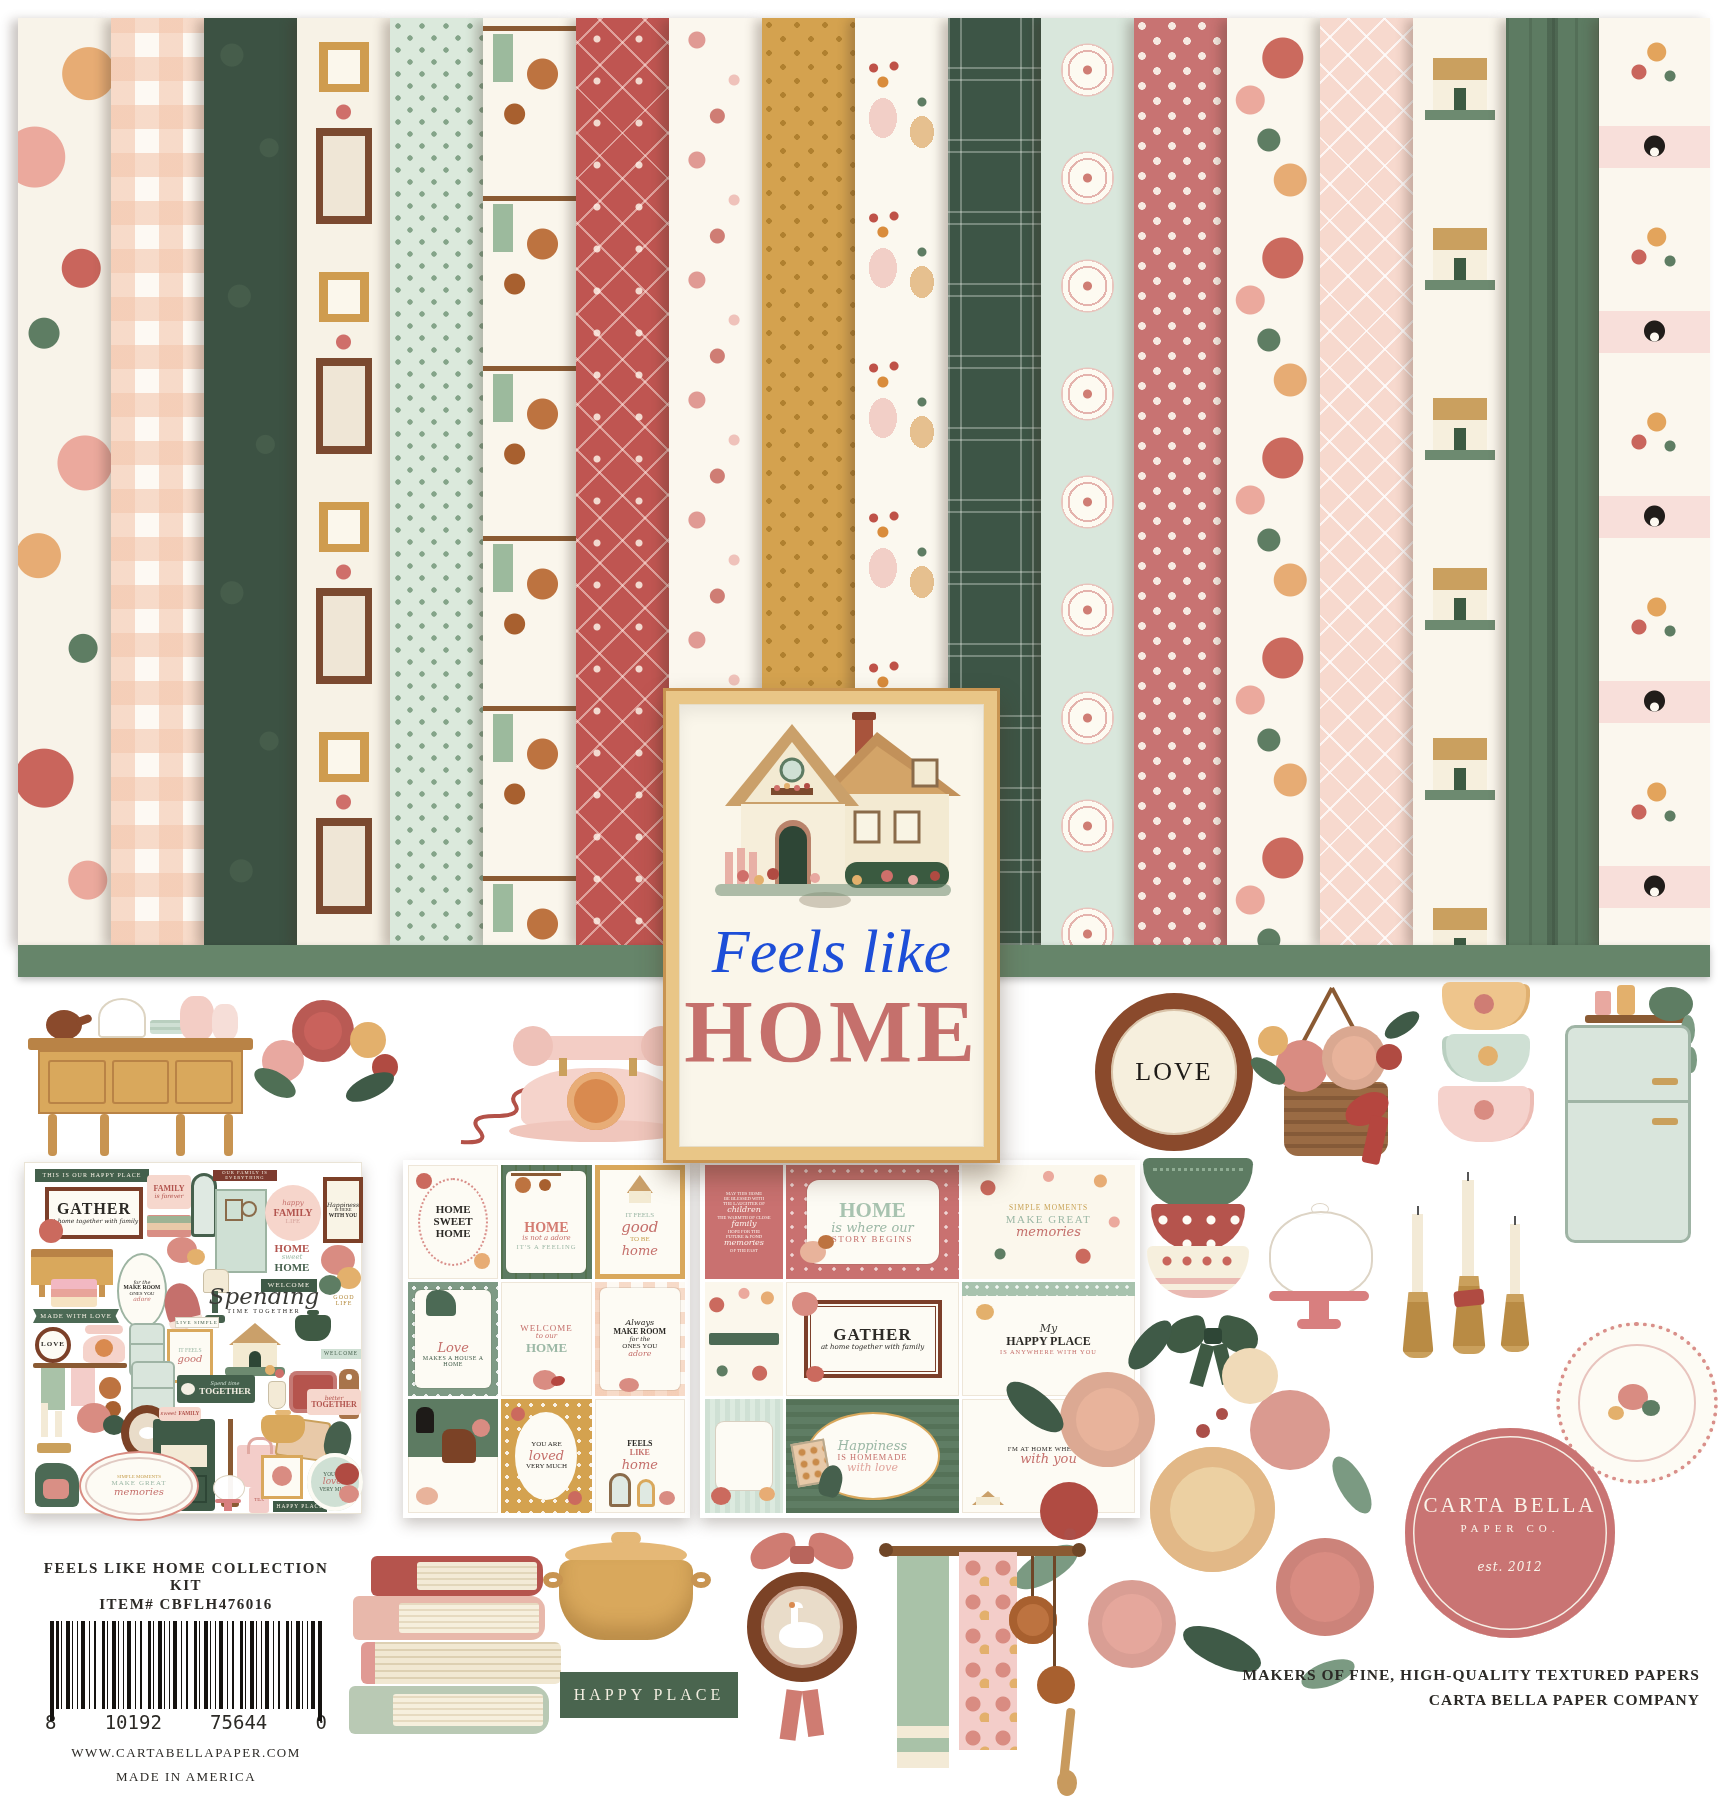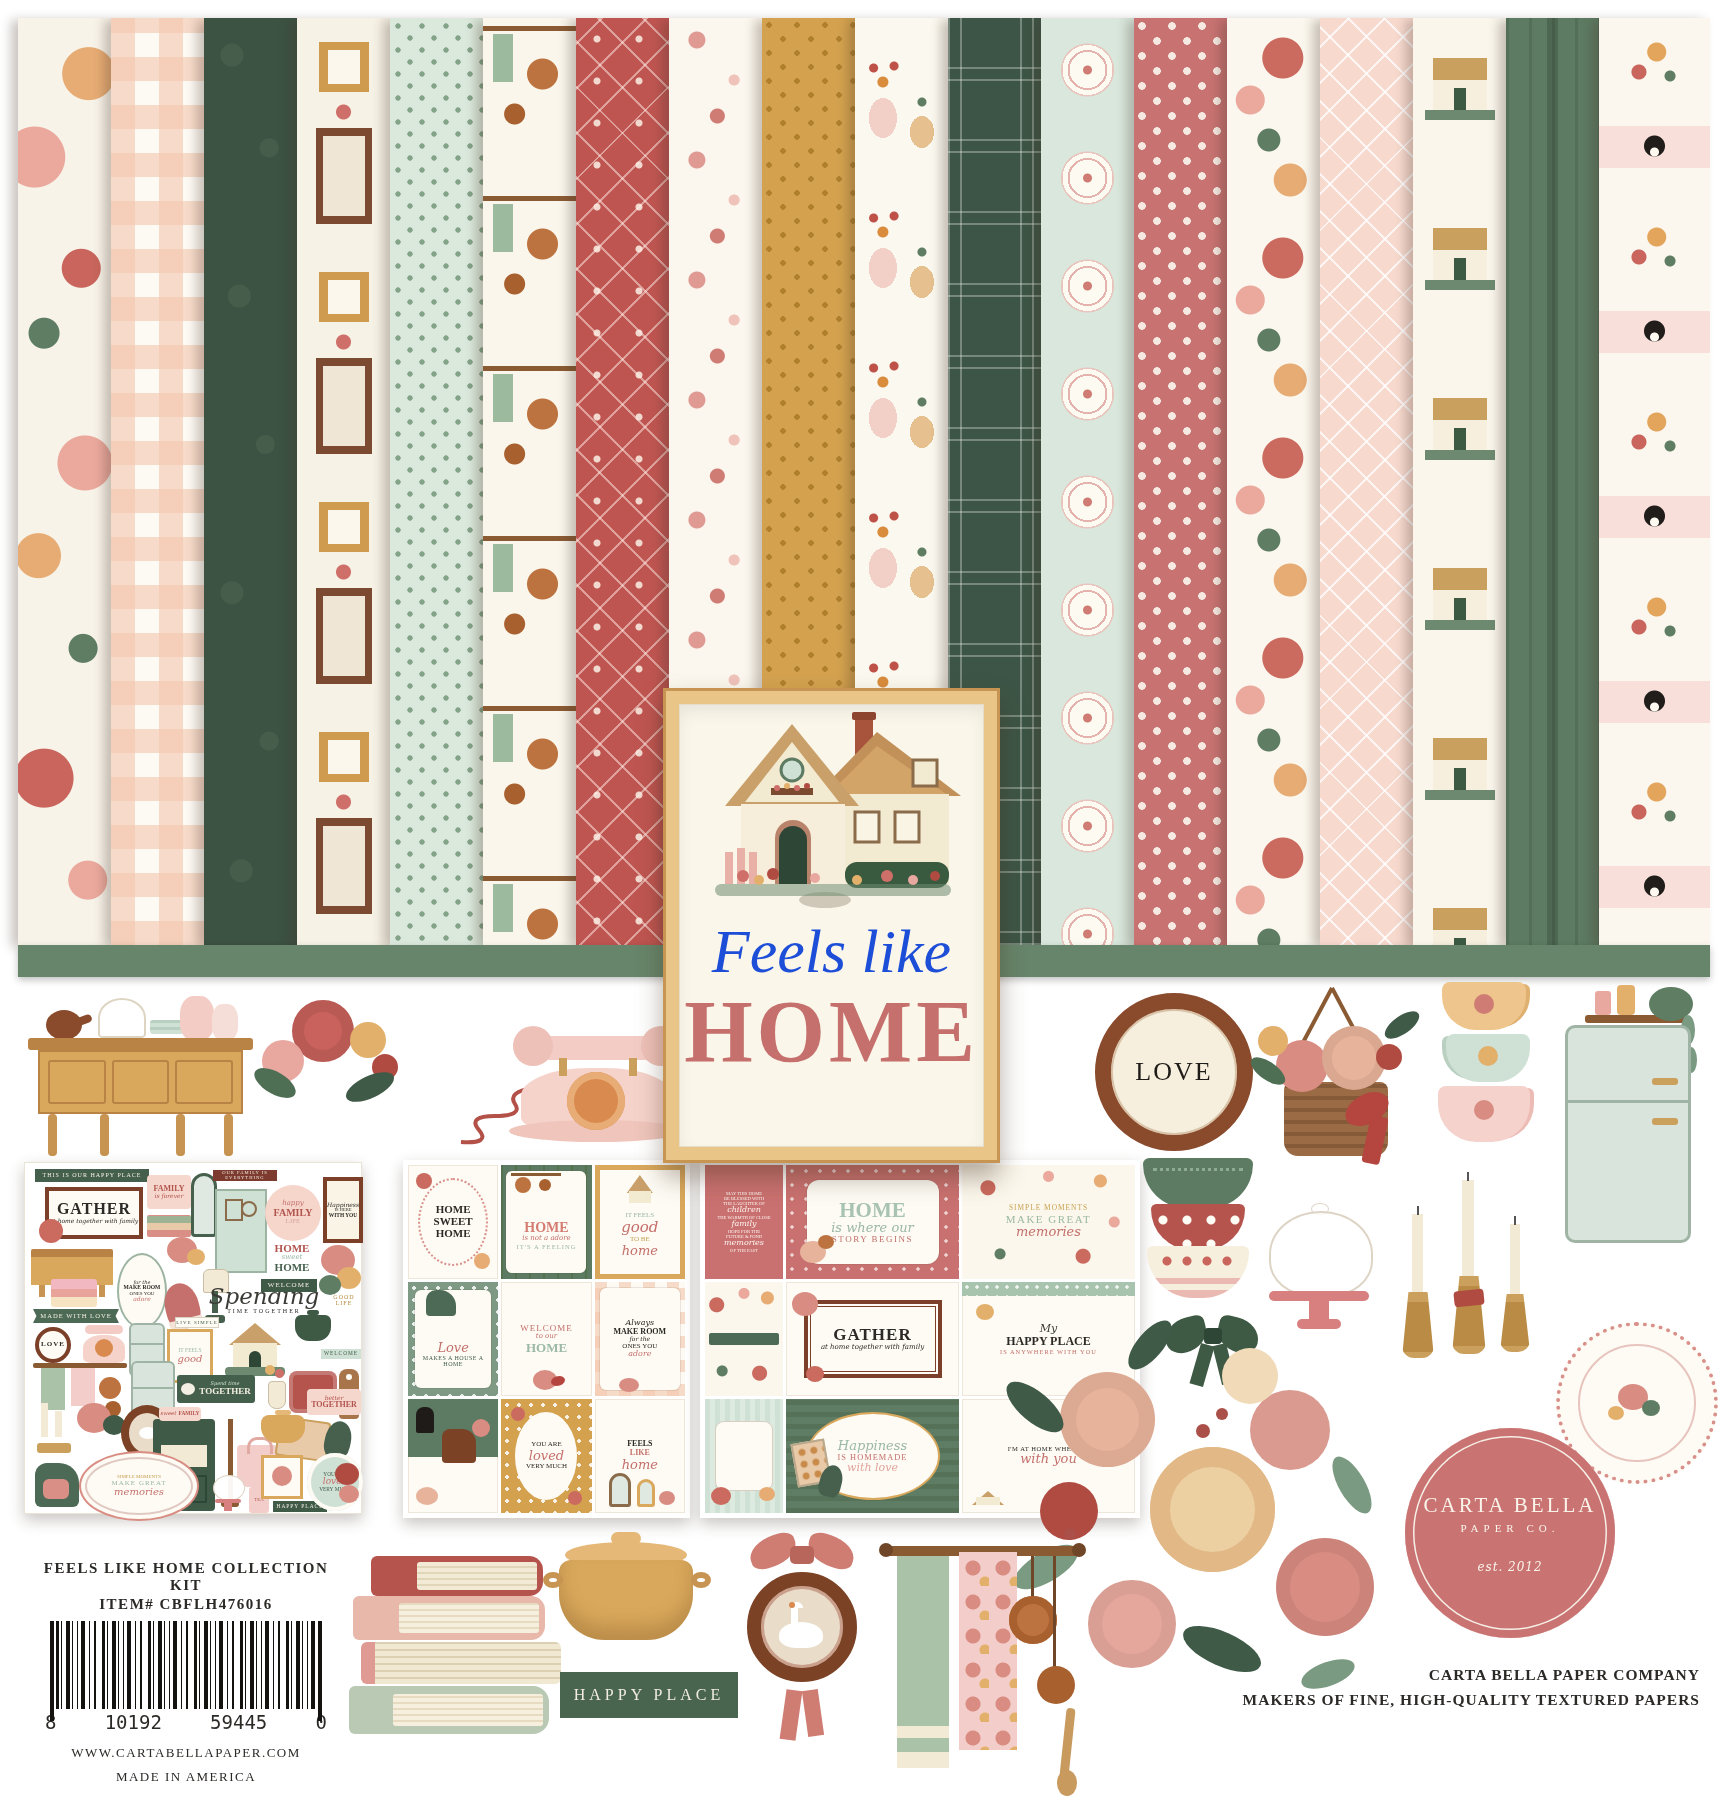--- a/index.html
+++ b/index.html
@@ -765,25 +765,25 @@
   <div class="ab" id="lblock">
     <div class="t1">FEELS LIKE HOME COLLECTION KIT</div>
     <div class="t1" style="margin-top:2px">ITEM# CBFLH476016</div>
     <div class="barcode">
       <span class="ab" style="left:-6px;top:0;width:4px;height:100px;background:#151310"></span>
       <span class="ab" style="right:-6px;top:0;width:4px;height:100px;background:#151310"></span>
     </div>
     <div class="bcd">
       <span>8</span>
       <span>10192</span>
-      <span>59445</span>
+      <span>75644</span>
       <span>0</span>
     </div>
     <div style="font-size:13px;letter-spacing:1.5px;margin-top:12px">WWW.CARTABELLAPAPER.COM</div>
     <div style="font-size:13px;letter-spacing:1.5px;margin-top:8px">MADE IN AMERICA</div>
   </div>
 
   <div class="ab" id="rblock">
+    <div>MAKERS OF FINE, HIGH-QUALITY TEXTURED PAPERS</div>
     <div>CARTA BELLA PAPER COMPANY</div>
-    <div>MAKERS OF FINE, HIGH-QUALITY TEXTURED PAPERS</div>
   </div>
 
 </div>
 
 </body></html>

